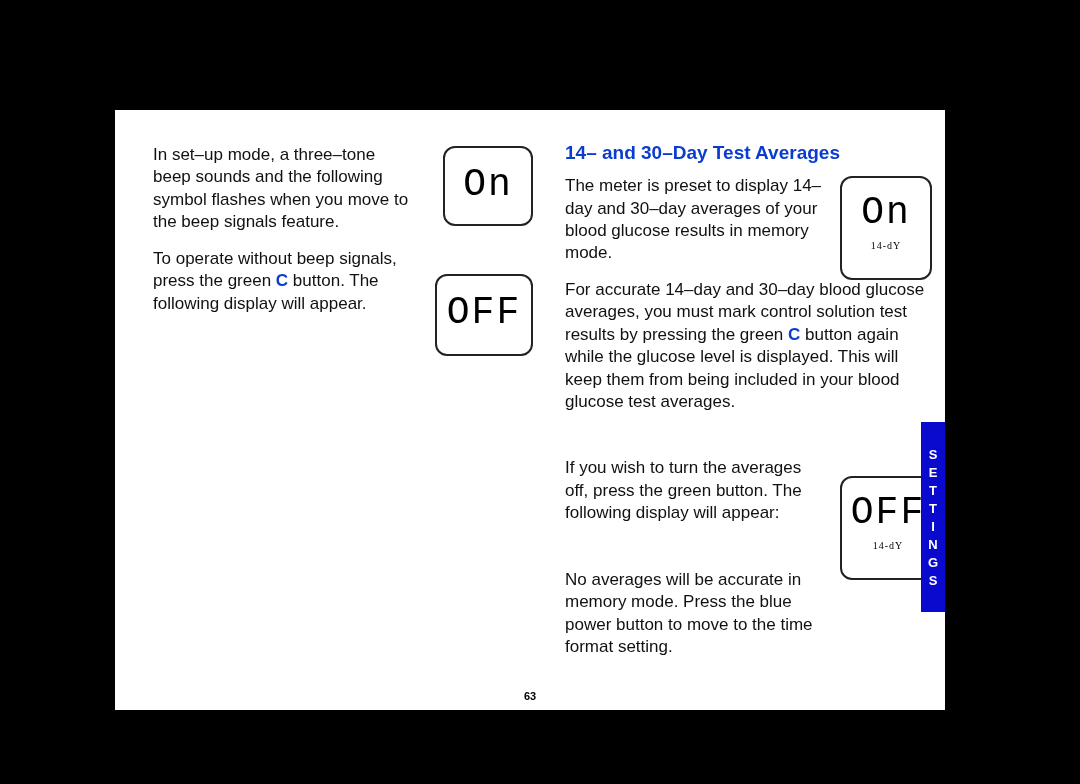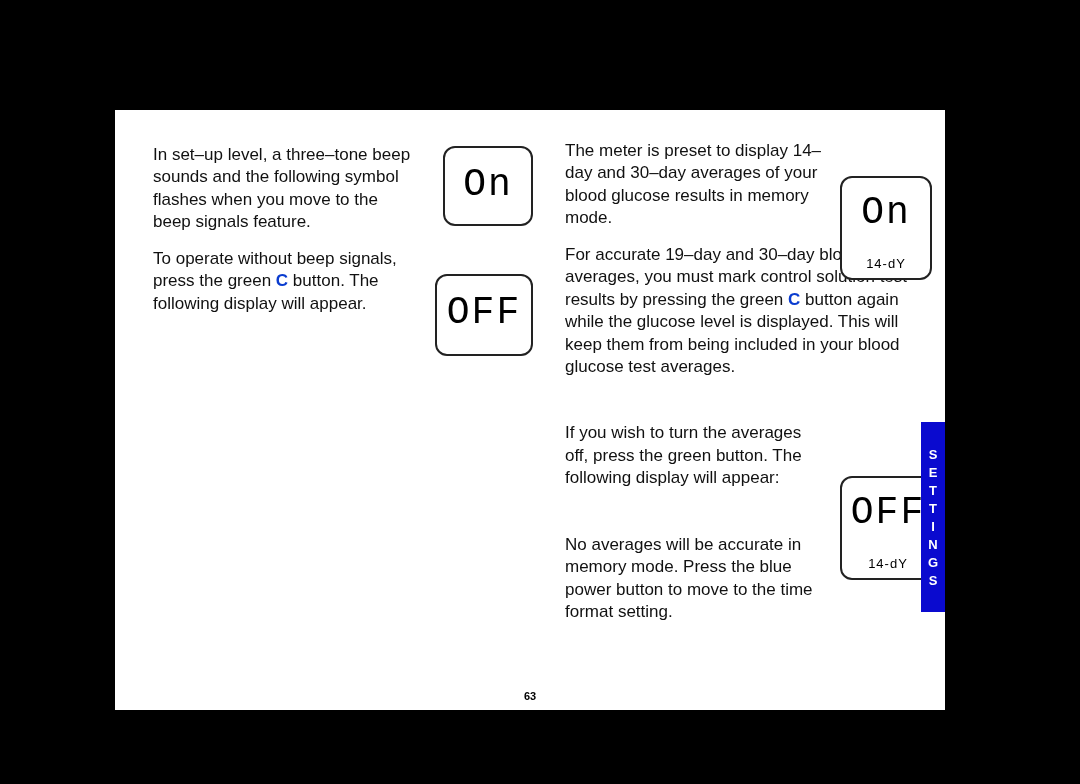--- a/index.html
+++ b/index.html
@@ -60,24 +60,24 @@
   }
   .lcd-main {
     font-family: "Courier New", monospace;
     font-weight: 400;
     font-size: 38px;
     line-height: 1;
     letter-spacing: 2px;
     padding-top: 18px;
   }
   .lcd-sub {
-    font-family: Liberation Sans, sans-serif;
-    font-size: 13px;
+    font-family: Liberation Serif, serif;
+    font-size: 10px;
     text-align: center;
-    margin-top: 24px;
+    margin-top: 8px;
     letter-spacing: 1px;
   }
 
   
   .box-on-left  { left: 328px; top: 36px;  width: 90px; height: 80px; }
   .box-off-left { left: 320px; top: 164px; width: 98px; height: 82px; }
 
   
   .box-on-right  { left: 725px; top: 66px;  width: 92px; height: 104px; }
   .box-off-right { left: 725px; top: 366px; width: 96px; height: 104px; }
@@ -120,31 +120,32 @@
     box-sizing: border-box;
   }
 </style>
 </head>
 <body>
 
 <div class="page">
   <div class="content">
 
     <div class="column col-left">
-      <p class="para narrow1">In set–up level, a three–tone beep sounds and the following symbol flashes when you move to the beep signals feature.</p>
+      <p class="para narrow1">In set–up mode, a three–tone beep sounds and the following symbol flashes when you move to the beep signals feature.</p>
       <p class="para narrow1">
         <span>To operate without beep signals, press the green </span><span class="greenC">C</span><span> button. The following display will appear.</span>
       </p>
       <div style="height:40px"></div>
     </div>
 
     <div class="column col-right">
+      <p class="section-title">14– and 30–Day Test Averages</p>
       <p class="para narrow2">The meter is preset to display 14–day and 30–day averages of your blood glucose results in memory mode.</p>
       <p class="para">
-        <span>For accurate 19–day and 30–day blood glucose averages, you must mark control solution test results by pressing the green </span><span class="greenC">C</span><span> button again while the glucose level is displayed. This will keep them from being included in your blood glucose test averages.</span>
+        <span>For accurate 14–day and 30–day blood glucose averages, you must mark control solution test results by pressing the green </span><span class="greenC">C</span><span> button again while the glucose level is displayed. This will keep them from being included in your blood glucose test averages.</span>
       </p>
       <p class="para narrow3">If you wish to turn the averages off, press the green button. The following display will appear:</p>
       <p class="para narrow3">No averages will be accurate in memory mode. Press the blue power button to move to the time format setting.</p>
     </div>
 
     <div class="lcd-box box-on-left">
       <div class="lcd-main">On</div>
     </div>
     <div class="lcd-box box-off-left">
       <div class="lcd-main">OFF</div>

